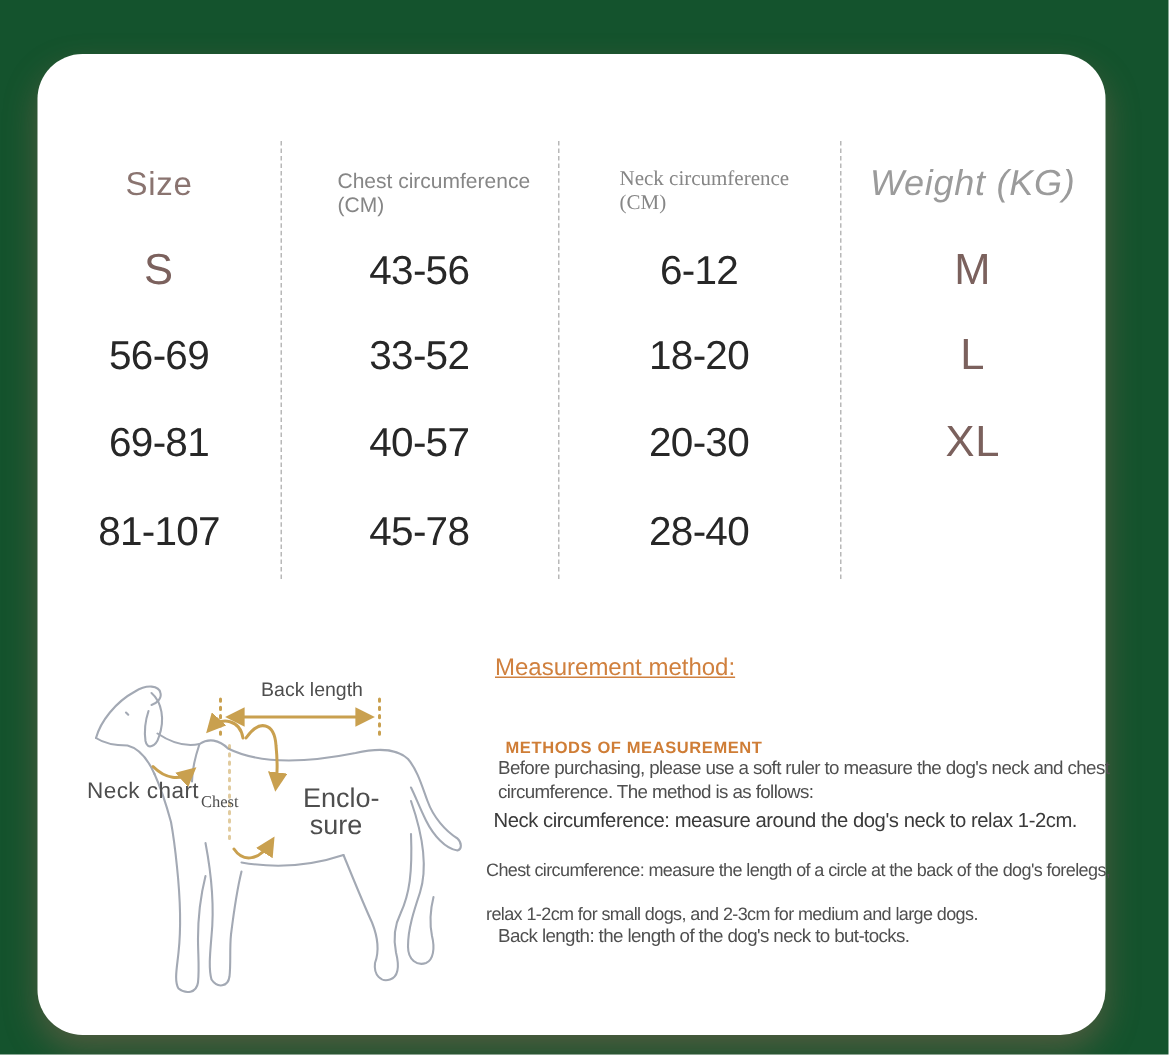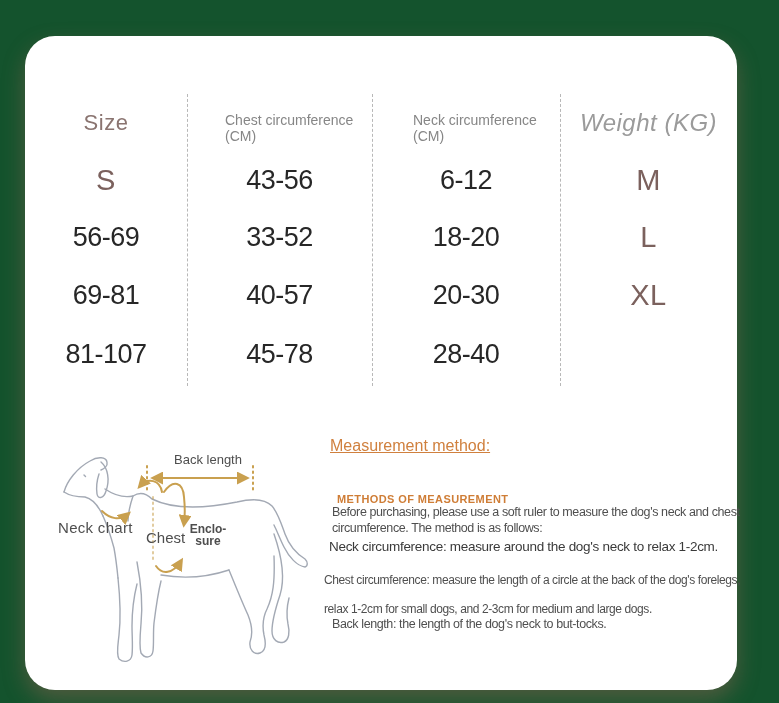--- a/index.html
+++ b/index.html
@@ -29,34 +29,34 @@
     grid-template-columns:162px 185px 188px 177px;
     grid-template-rows:58px 57px 57px 59px 59px;
   }
   .size-table .cell { display:flex; align-items:center; justify-content:center; }
 
   .hdr-size   { font-size:22px; color:#8a7470; letter-spacing:0.5px; }
   .hdr-small  { align-items:flex-end; justify-content:flex-start !important;
                 padding-top:10px; font-size:14px; color:#868686; line-height:1.15; }
   .hdr-small .wrapbox { width:142px; }
   .hdr-chest { padding-left:38px; }
-  .hdr-neck  { padding-left:41px; }
+  .hdr-neck  { padding-left:41px;font-family:Liberation Serif, serif; }
   .hdr-weight { font-size:24px; color:#9b9b9b; letter-spacing:0.5px;font-style:italic; }
 
   .cell-size  { font-size:29px; color:#7b615d; letter-spacing:0.5px; }
   .cell-value { font-size:27px; color:#272727; letter-spacing:-0.5px;text-align:right; }
 
   
   .diagram { position:absolute; left:15px; top:399px; width:280px; height:240px; }
   .diagram svg { position:absolute; left:0; top:0; }
   .diag-label { position:absolute; color:#4e4e4e; }
   .lbl-backlength { left:126px; top:17px; width:84px; text-align:center; font-size:13px; }
   .lbl-neck  { left:18px;  top:84px; font-size:15px; letter-spacing:0.3px; }
-  .lbl-chest { left:106px; top:94px; font-size:15px; }
-  .lbl-enclosure { left:146px; top:88px; width:44px; font-size:12px; line-height:1.0; text-align:center;font-weight:bold; }
+  .lbl-chest { left:94px; top:94px; font-size:11px;font-family:Liberation Serif, serif; }
+  .lbl-enclosure { left:162px; top:88px; width:44px; font-size:18px; line-height:1.0; text-align:center; }
 
   
   .mm-title {
     position:absolute; left:305px; top:400px; width:220px;
     font-size:16px; line-height:1.2; color:#d0803e;text-decoration:underline;
   }
   .mm-subtitle {
     position:absolute; left:312px; top:457px;
     font-size:11px; font-weight:bold; color:#cf7d36; letter-spacing:0.4px;
   }

